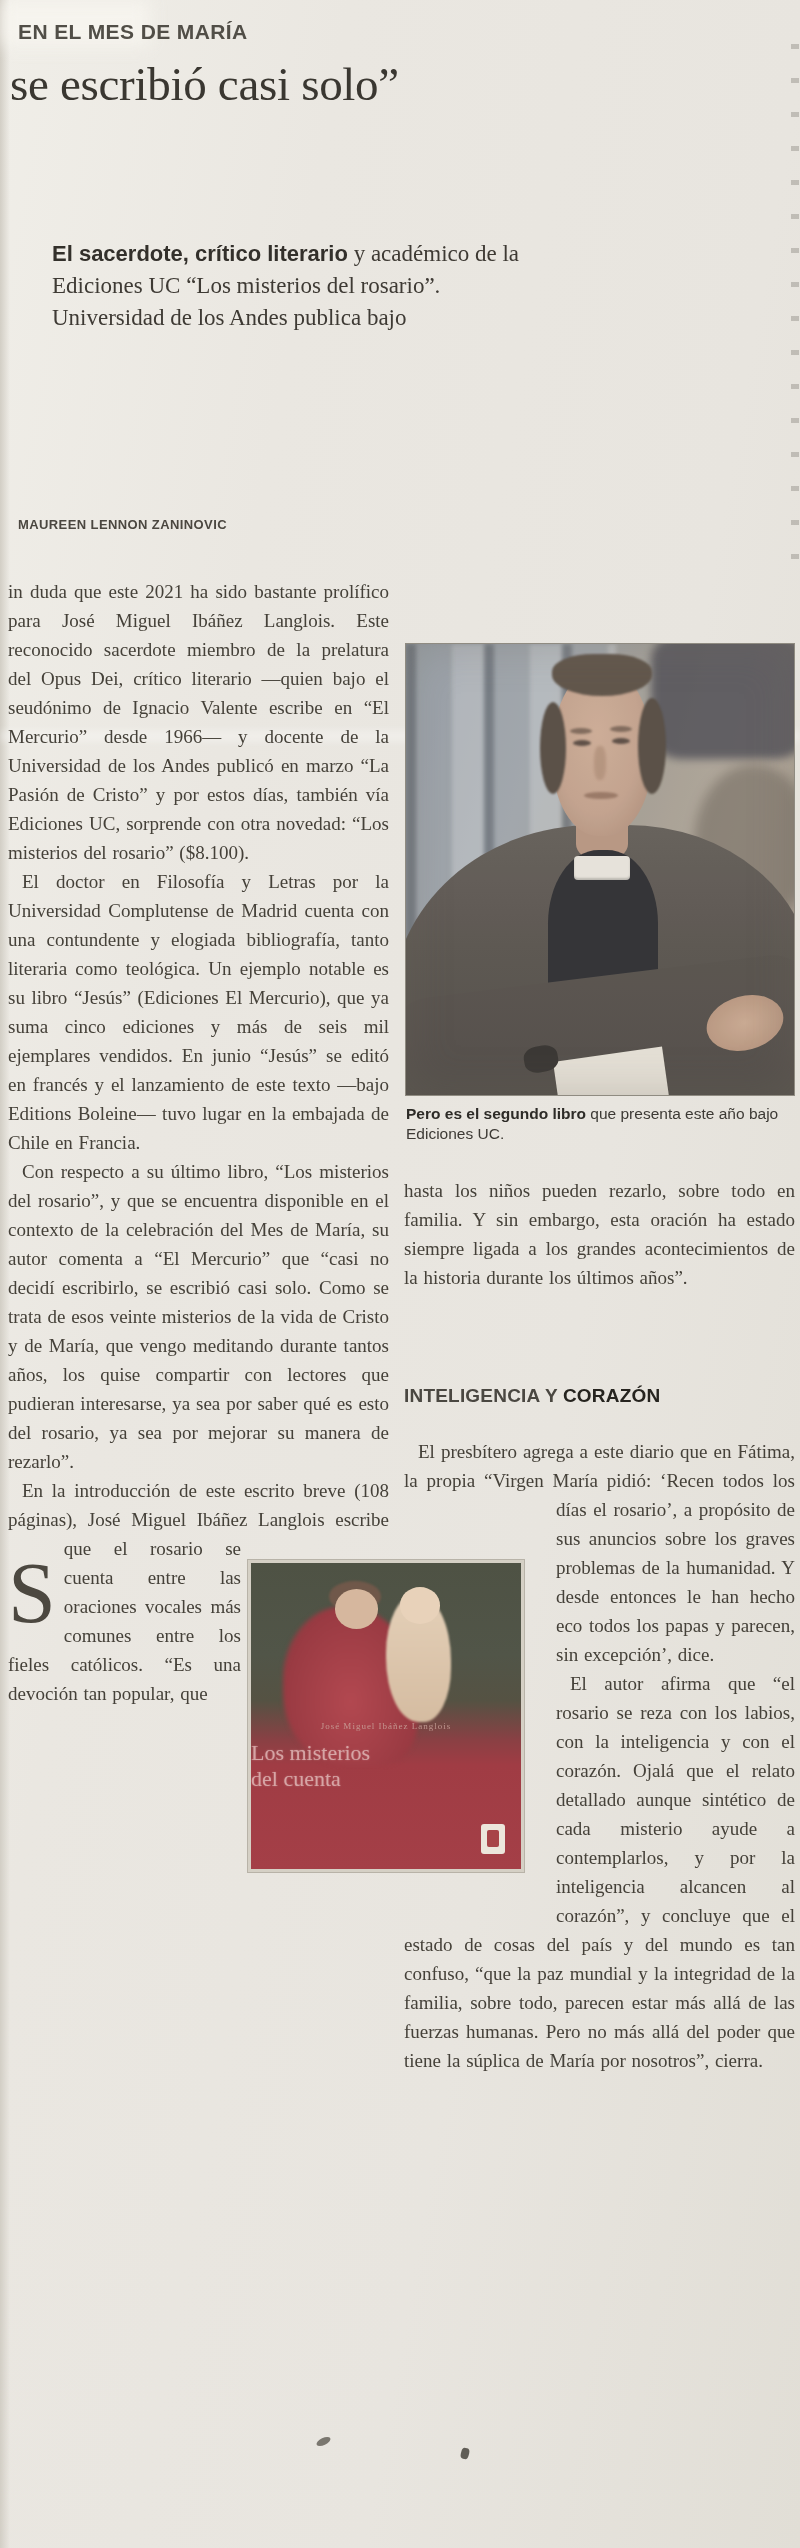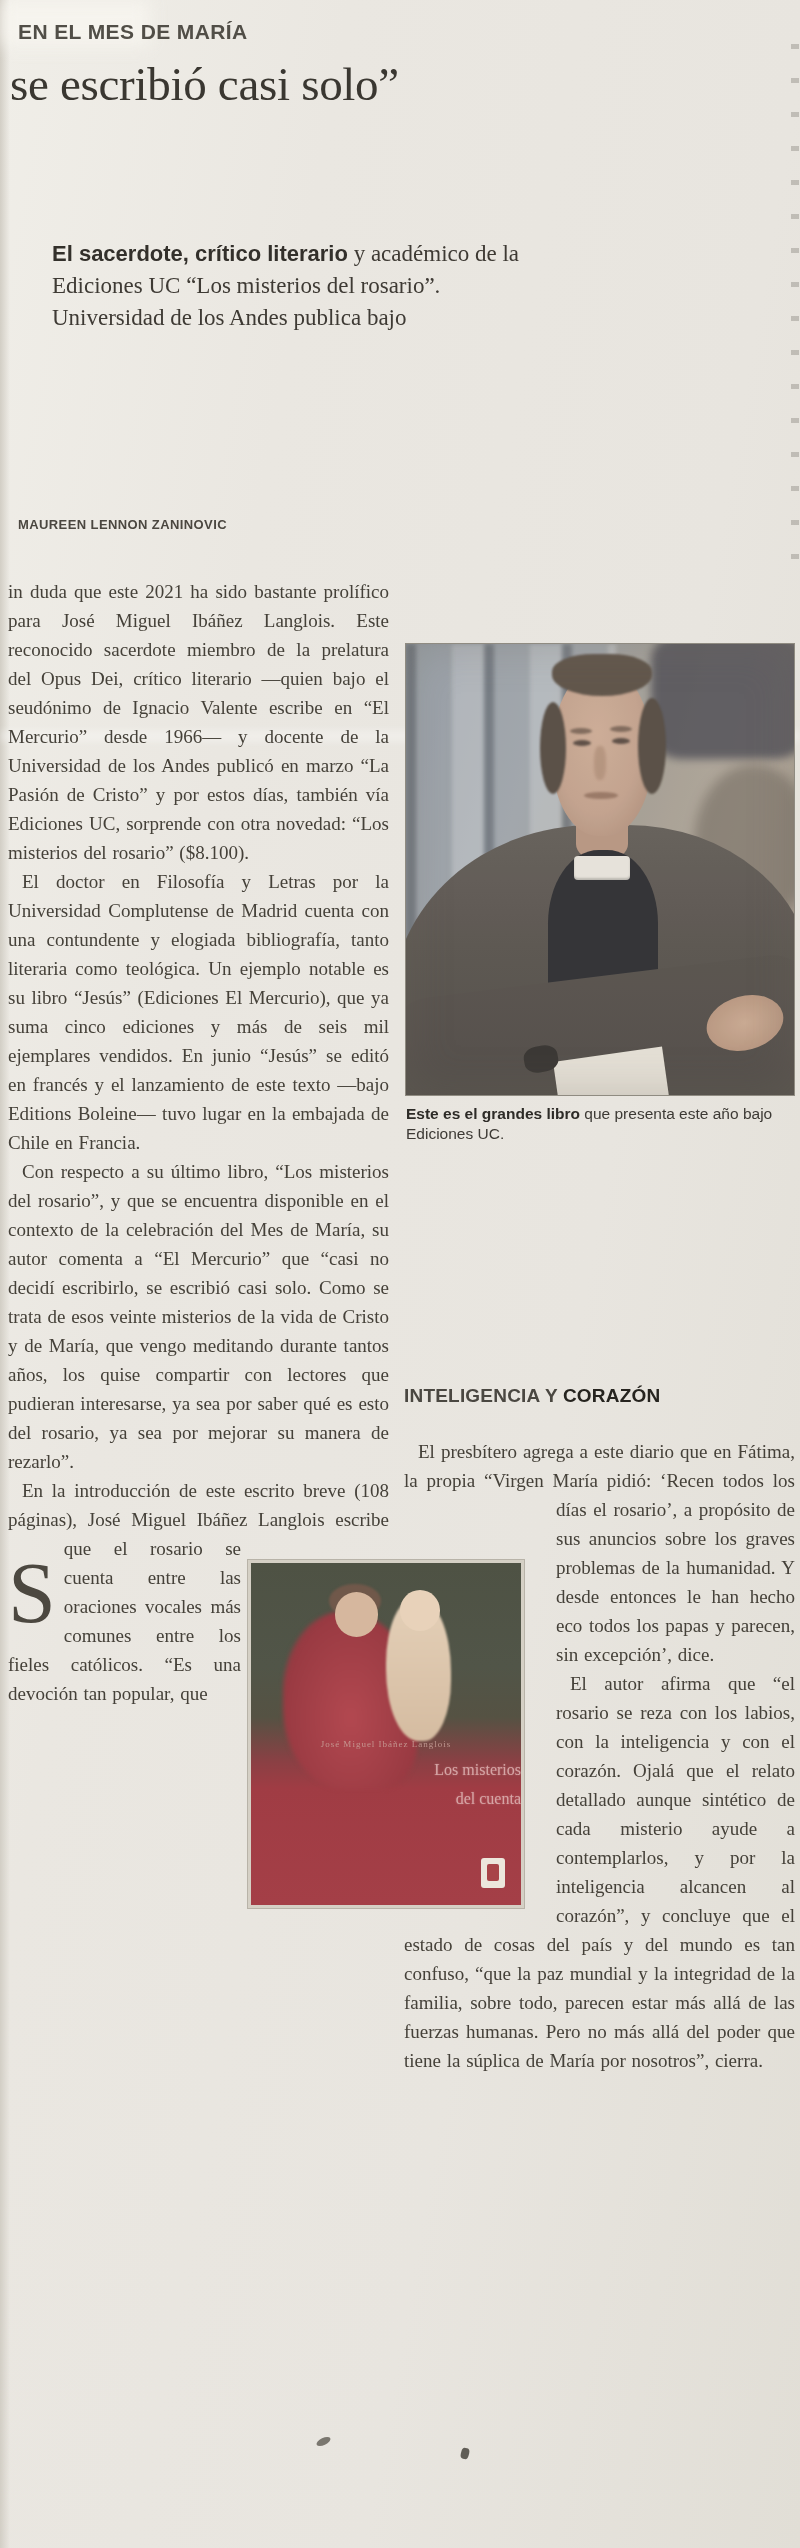--- a/index.html
+++ b/index.html
@@ -129,33 +129,33 @@
     position:absolute; left:404px; top:1385px;
     font-family:"Liberation Sans", sans-serif; font-weight:bold;
     font-size:19px; letter-spacing:.2px; color:#4a4741;
   }
   .subhead .strong { color:#26241f; }
   .rcol2 { position:absolute; left:404px; top:1437px; width:391px; height:900px; overflow:hidden; }
   .rcol2 .cut-push { float:left; width:0; height:79px; }
   .rcol2 .cut { float:left; clear:left; width:142px; height:414px; margin-right:10px; }
 
   .book {
-    position:absolute; left:248px; top:1560px; width:276px; height:348px;
+    position:absolute; left:248px; top:1560px; width:276px; height:312px;
     border:3px solid #d5d0c5; box-shadow: 0 0 0 1px #b8b3a8;
     overflow:hidden;
     background: linear-gradient(180deg, #4e5244 0%, #515548 30%, #555243 45%, #8a4044 58%, #a03c44 66%, #a43f47 100%);
   }
   .book > div { position:absolute; }
   .bk-madonna { left:12%; top:14%; width:50%; height:52%; background: radial-gradient(ellipse at 50% 60%, #b24850 0%, #993a42 70%, rgba(153,58,66,0) 100%); border-radius:50% 60% 30% 50%; filter:blur(2px); }
   .bk-m-hair { left:29%; top:6%; width:19%; height:10%; background:#70584a; border-radius:50%; filter:blur(1px); }
   .bk-m-head { left:31%; top:8.5%; width:16%; height:13%; background:#d6b79e; border-radius:50%; filter:blur(.5px); }
   .bk-child { left:50%; top:10%; width:24%; height:42%; background:linear-gradient(180deg,#e4d0b8,#d5bca1); border-radius:46% 52% 42% 50%; filter:blur(1px); }
   .bk-c-head { left:55%; top:8%; width:15%; height:12%; background:#e8d2ba; border-radius:50%; }
   .bk-author { left:0; top:51.5%; width:100%; text-align:center; font-size:9px; letter-spacing:1px; color:#caa39b; opacity:.85; }
-  .bk-title { left:0; width:100%; text-align:right; font-size:16px; color:#dbaeae; opacity:.92; text-shadow:0 0 2px rgba(225,175,175,.5); }
+  .bk-title { left:0; width:100%; text-align:left; font-size:22px; color:#dbaeae; opacity:.92; text-shadow:0 0 2px rgba(225,175,175,.5); }
   .bk-t1 { top:58%; } .bk-t2 { top:66.5%; }
   .bk-logo { right:6%; bottom:5%; width:24px; height:30px; background:#ece6dc; border-radius:3px; }
   .bk-logo-mark { position:absolute; left:6px; top:6px; width:12px; height:17px; background:#a84448; border-radius:2px; }
 </style>
 </head>
 <body>
 
 <div class="page">
   <div class="edge-left"></div>
   <div class="corner-light"></div>
@@ -203,22 +203,25 @@
     <div class="ph-eye-r"></div>
     <div class="ph-nose"></div>
     <div class="ph-mouth"></div>
     <div class="ph-arms"></div>
     <div class="ph-hand"></div>
     <div class="ph-paper"></div>
     <div class="ph-watch"></div>
     <div class="ph-tone"></div>
   </div>
 
-  <div class="caption"><b>Este es el grandes libro</b><span> que presenta este año bajo Ediciones UC.</span></div>
-
+  <div class="caption"><b>Pero es el segundo libro</b><span> que presenta este año bajo Ediciones UC.</span></div>
+
+  <div class="rcolA bodytext">
+    <p>hasta los niños pueden rezarlo, sobre todo en familia. Y sin embargo, esta oración ha estado siempre ligada a los grandes acontecimientos de la historia durante los últimos años”.</p>
+  </div>
 
   <div class="subhead"><span>INTELIGENCIA Y </span><span class="strong">CORAZÓN</span></div>
 
   <div class="rcol2 bodytext">
     <div class="cut-push"></div>
     <div class="cut"></div>
     <p class="indent">El presbítero agrega a este diario que en Fátima, la propia “Virgen María pidió: ‘Recen todos los días el rosario’, a propósito de sus anuncios sobre los graves problemas de la humanidad. Y desde entonces le han hecho eco todos los papas y parecen, sin excepción’, dice.</p>
     <p class="indent">El autor afirma que “el rosario se reza con los labios, con la inteligencia y con el corazón. Ojalá que el relato detallado aunque sintético de cada misterio ayude a contemplarlos, y por la inteligencia alcancen al corazón”, y concluye que el estado de cosas del país y del mundo es tan confuso, “que la paz mundial y la integridad de la familia, sobre todo, parecen estar más allá de las fuerzas humanas. Pero no más allá del poder que tiene la súplica de María por nosotros”, cierra.</p>
   </div>
 

